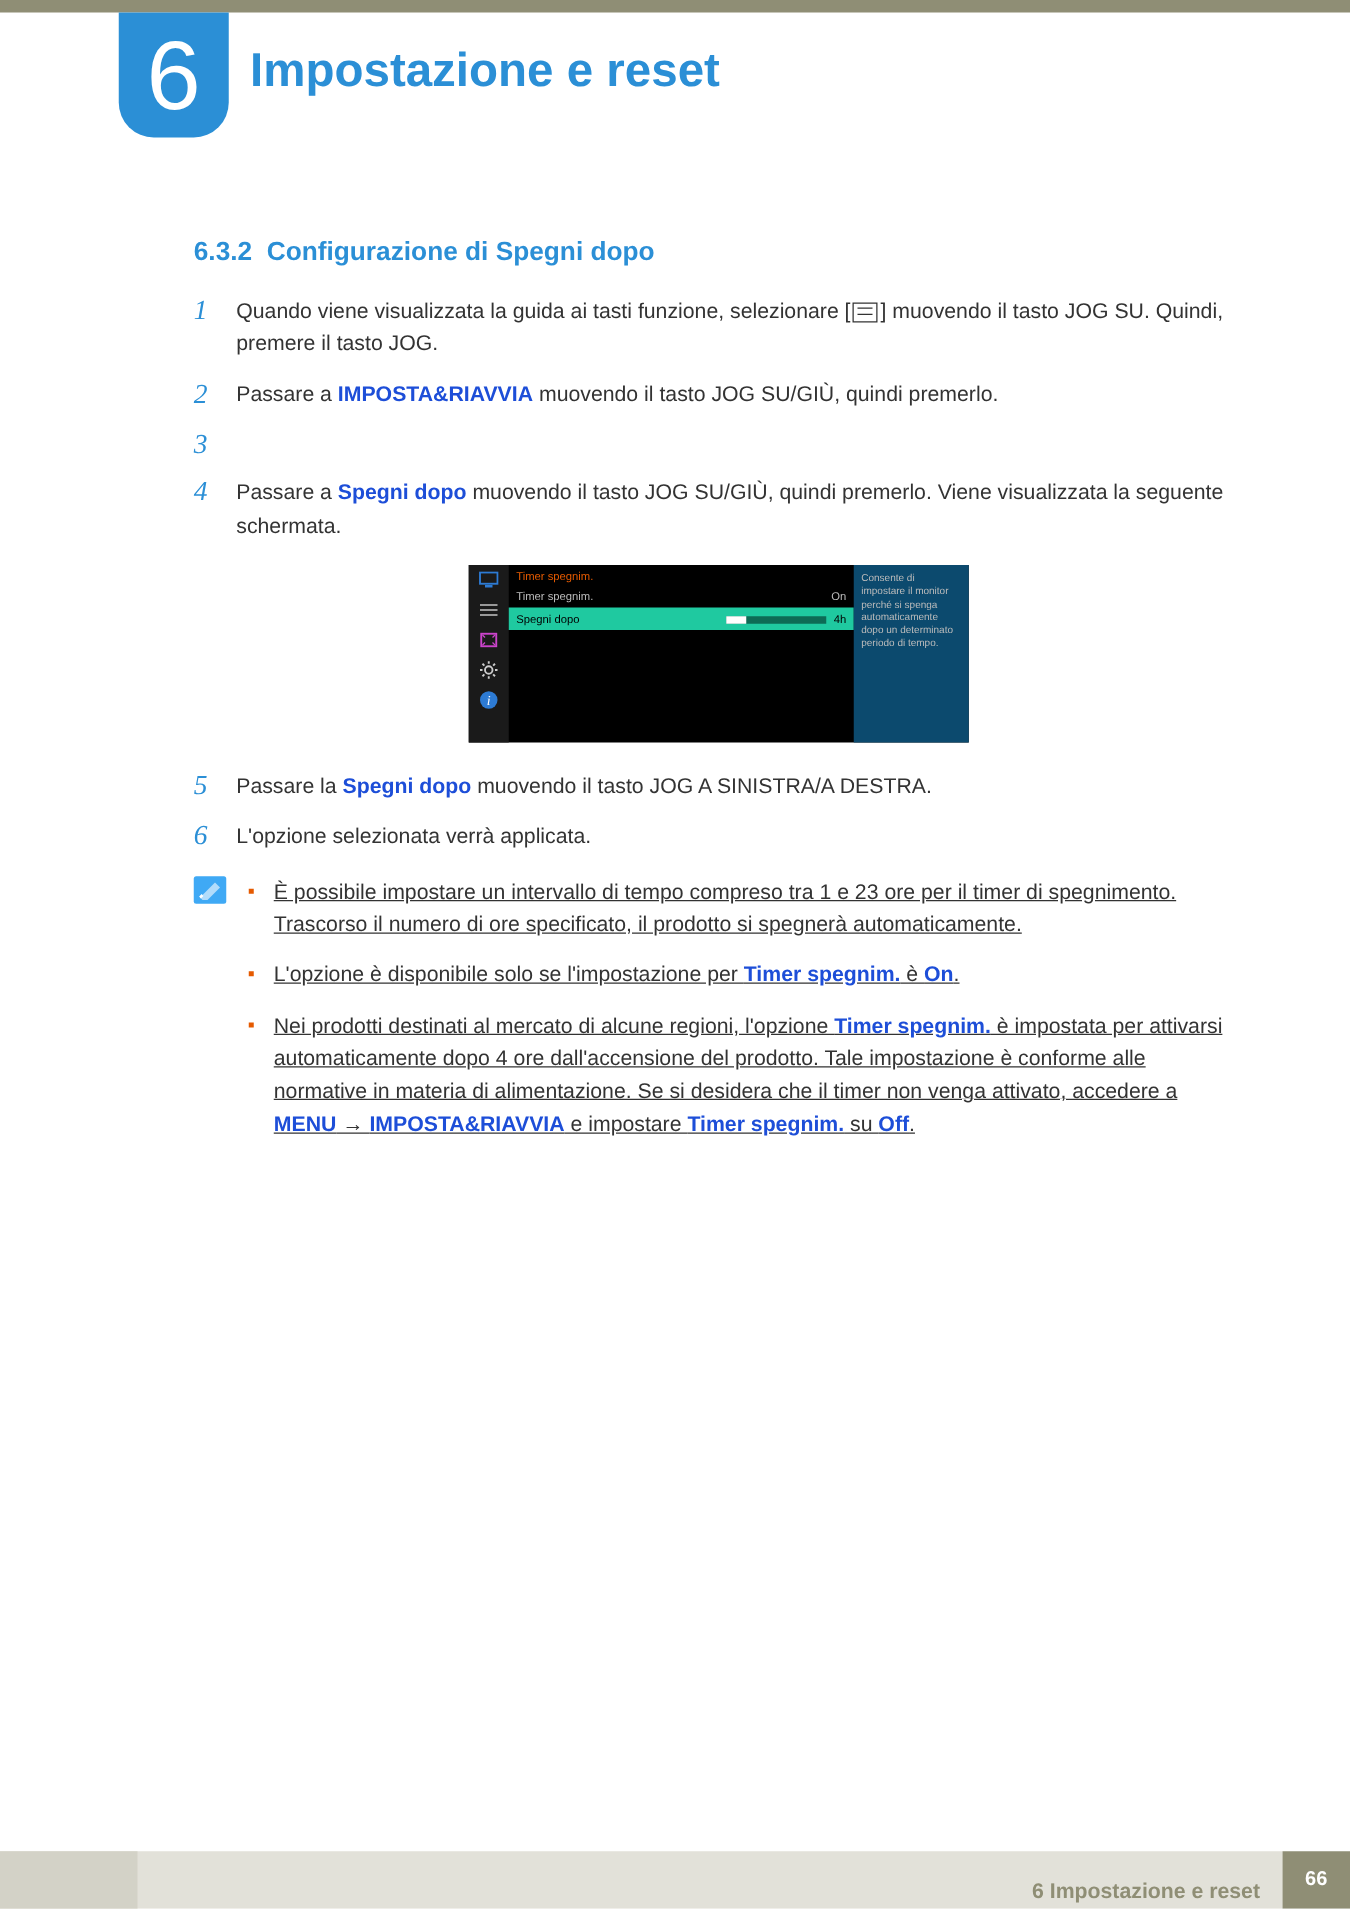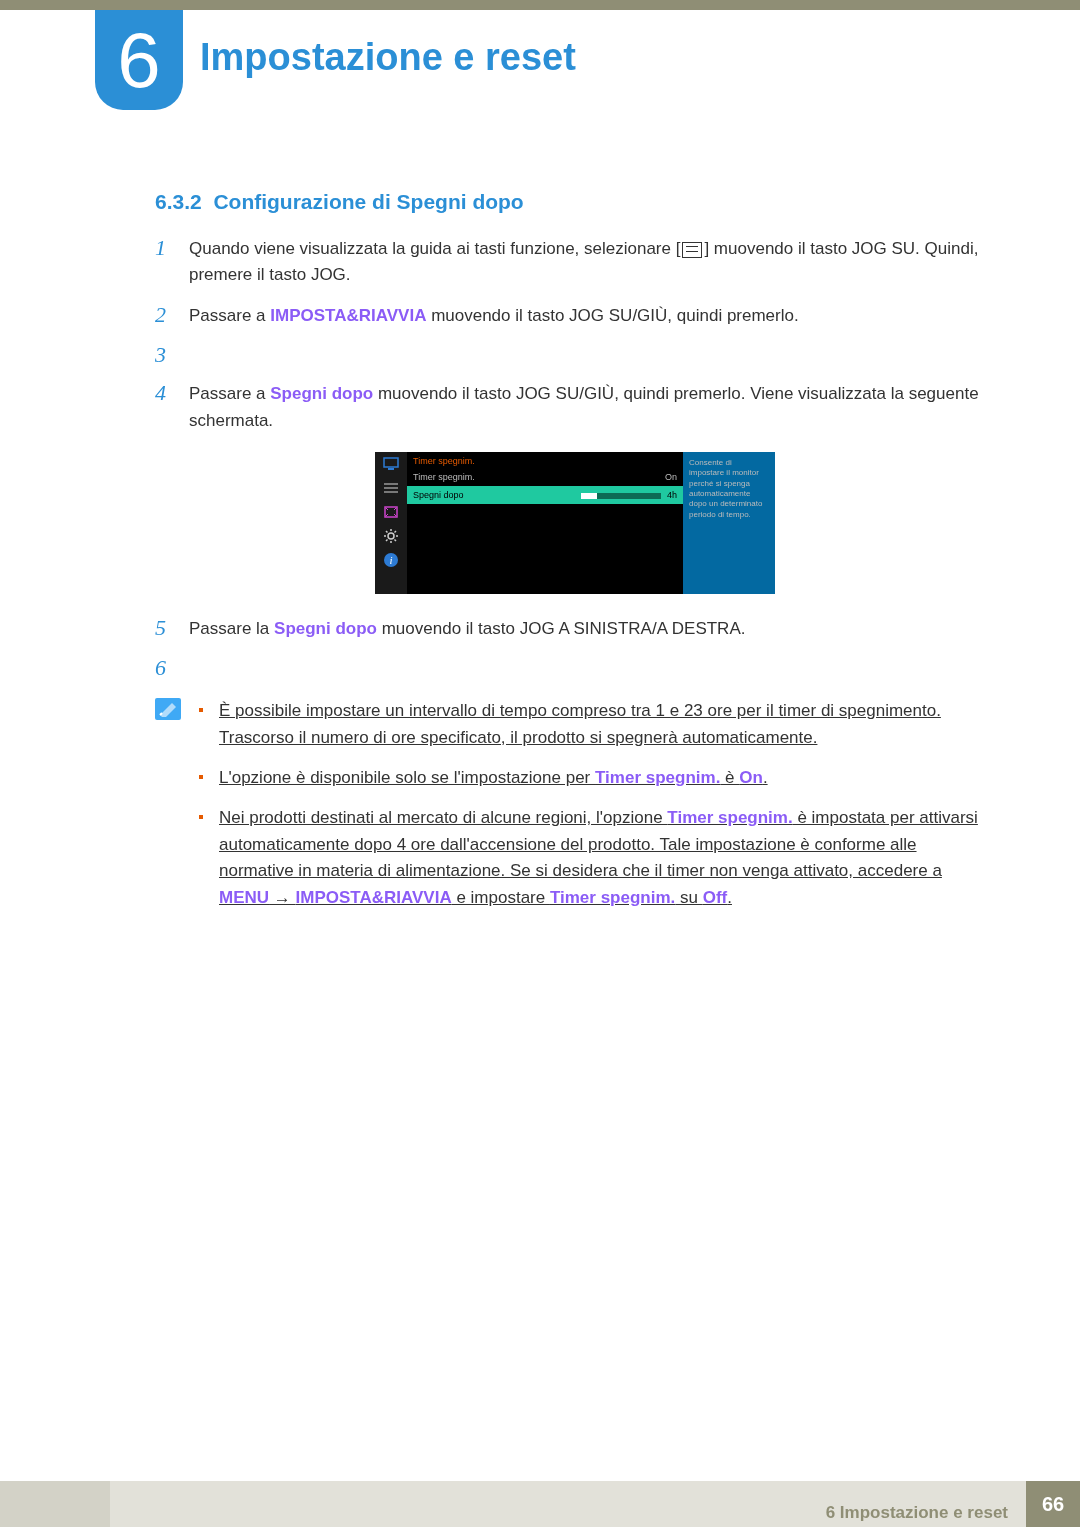--- a/index.html
+++ b/index.html
@@ -68,21 +68,21 @@
     font-family: Georgia, 'Times New Roman', serif;
     width: 34px;
     flex-shrink: 0;
     line-height: 1.1;
   }
   .step-text {
     font-size: 17px;
     line-height: 1.55;
     color: #333;
   }
-  .hl { color: #8b5cf6; font-weight: 700; }
+  .hl { color: #1d4ed8; font-weight: 700; }
   .menu-icon {
     display: inline-block;
     vertical-align: middle;
     width: 20px;
     height: 16px;
     border: 1.5px solid #333;
     position: relative;
     margin: 0 2px;
   }
   .menu-icon::before,
@@ -146,21 +146,21 @@
   }
   .osd-slider::before {
     content: '';
     position: absolute;
     left: 0; top: 0; bottom: 0;
     width: 20%;
     background: #fff;
   }
   .osd-help {
     width: 92px;
-    background: #0369a1;
+    background: #0c4a6e;
     padding: 6px;
     font-size: 8px;
     line-height: 1.3;
     color: #bbb;
   }
 
   .note-block {
     display: flex;
     align-items: flex-start;
     margin-top: 18px;
@@ -230,21 +230,21 @@
     font-weight: 700;
     font-size: 17px;
   }
   .footer-page {
     width: 54px;
     background: #8f8e75;
     color: #fff;
     display: flex;
     align-items: center;
     justify-content: center;
-    font-size: 20px;
+    font-size: 16px;
     font-weight: 700;
   }
 </style>
 </head>
 <body>
 
 <div class="top-bar"></div>
 
 <div class="chapter-tab">
   <span class="chapter-number">6</span>
@@ -345,20 +345,21 @@
 
     <div class="step">
       <div class="step-num">5</div>
       <div class="step-text">
         <span>Passare la </span><span class="hl">Spegni dopo</span><span> muovendo il tasto JOG A SINISTRA/A DESTRA.</span>
       </div>
     </div>
 
     <div class="step">
       <div class="step-num">6</div>
+      <div class="step-text">L'opzione selezionata verrà applicata.</div>
     </div>
 
   </div>
 
   <div class="note-block">
     <div class="note-icon">
       <svg width="20" height="16" viewBox="0 0 20 16">
           <path d="M2 14 L14 2 L18 6 L6 18" fill="#fff" opacity="0.6"></path>
           <path d="M2 14 L4 12" stroke="#fff" stroke-width="2"></path>
         </svg>

